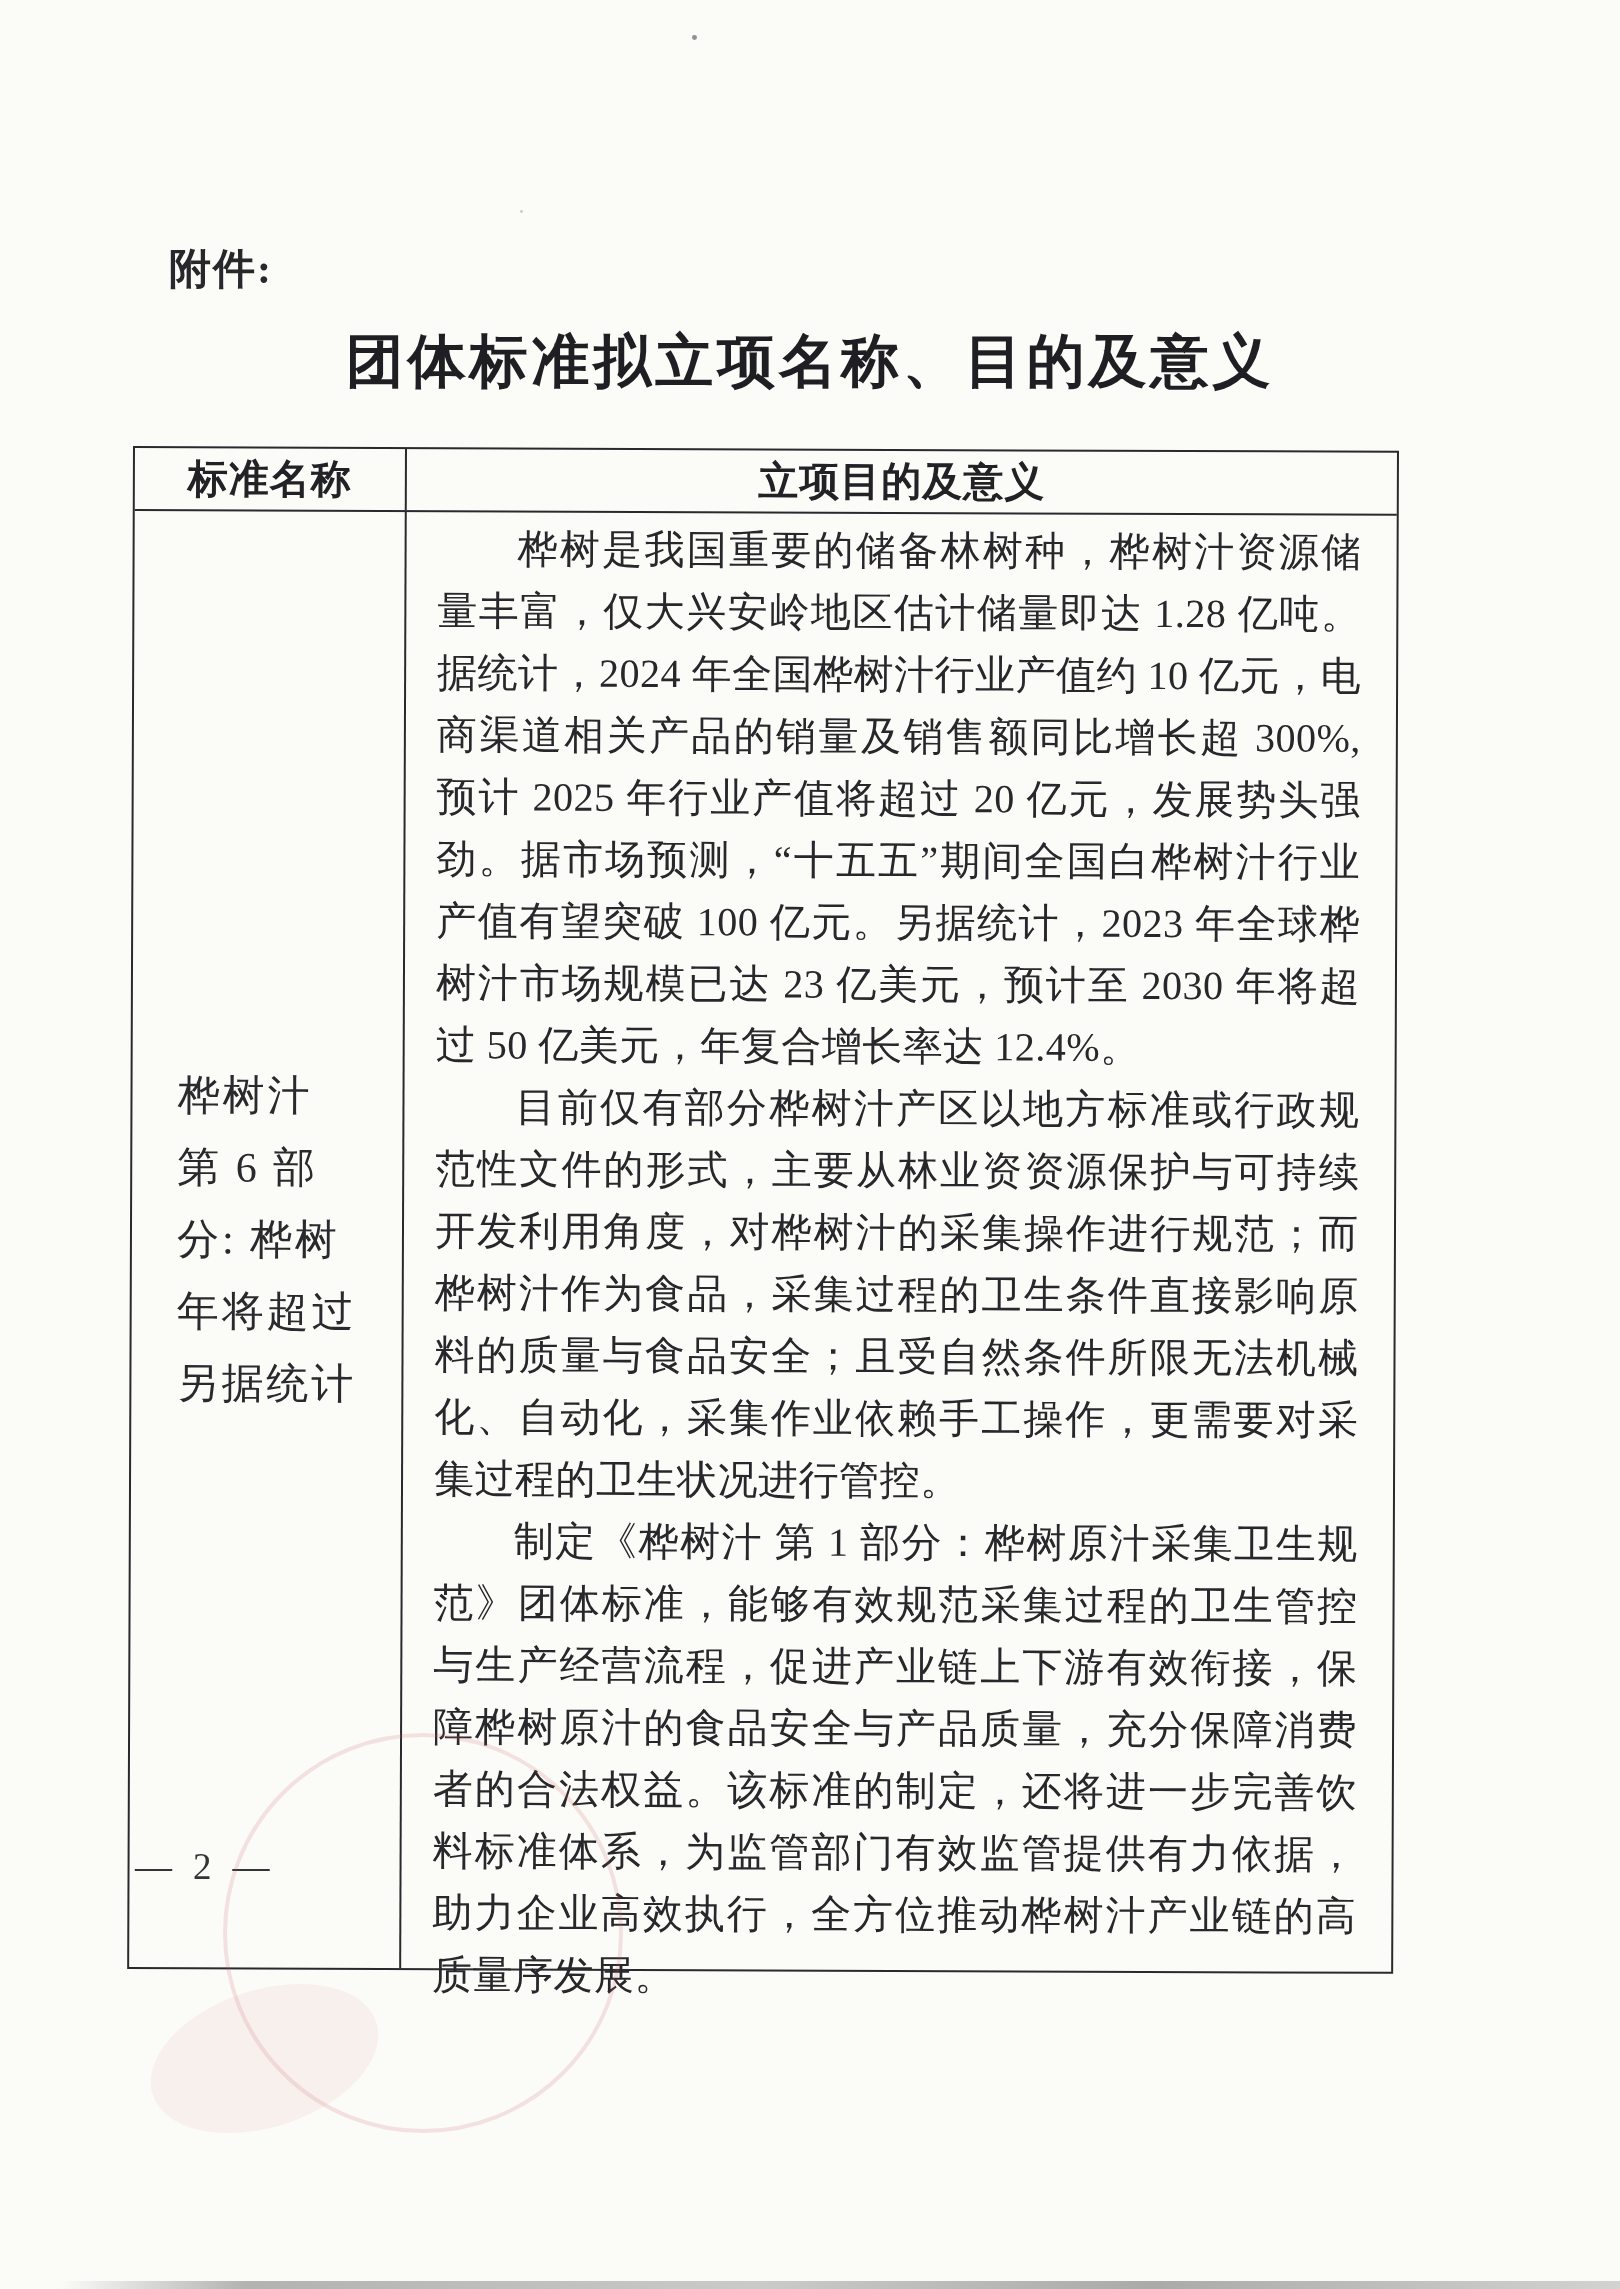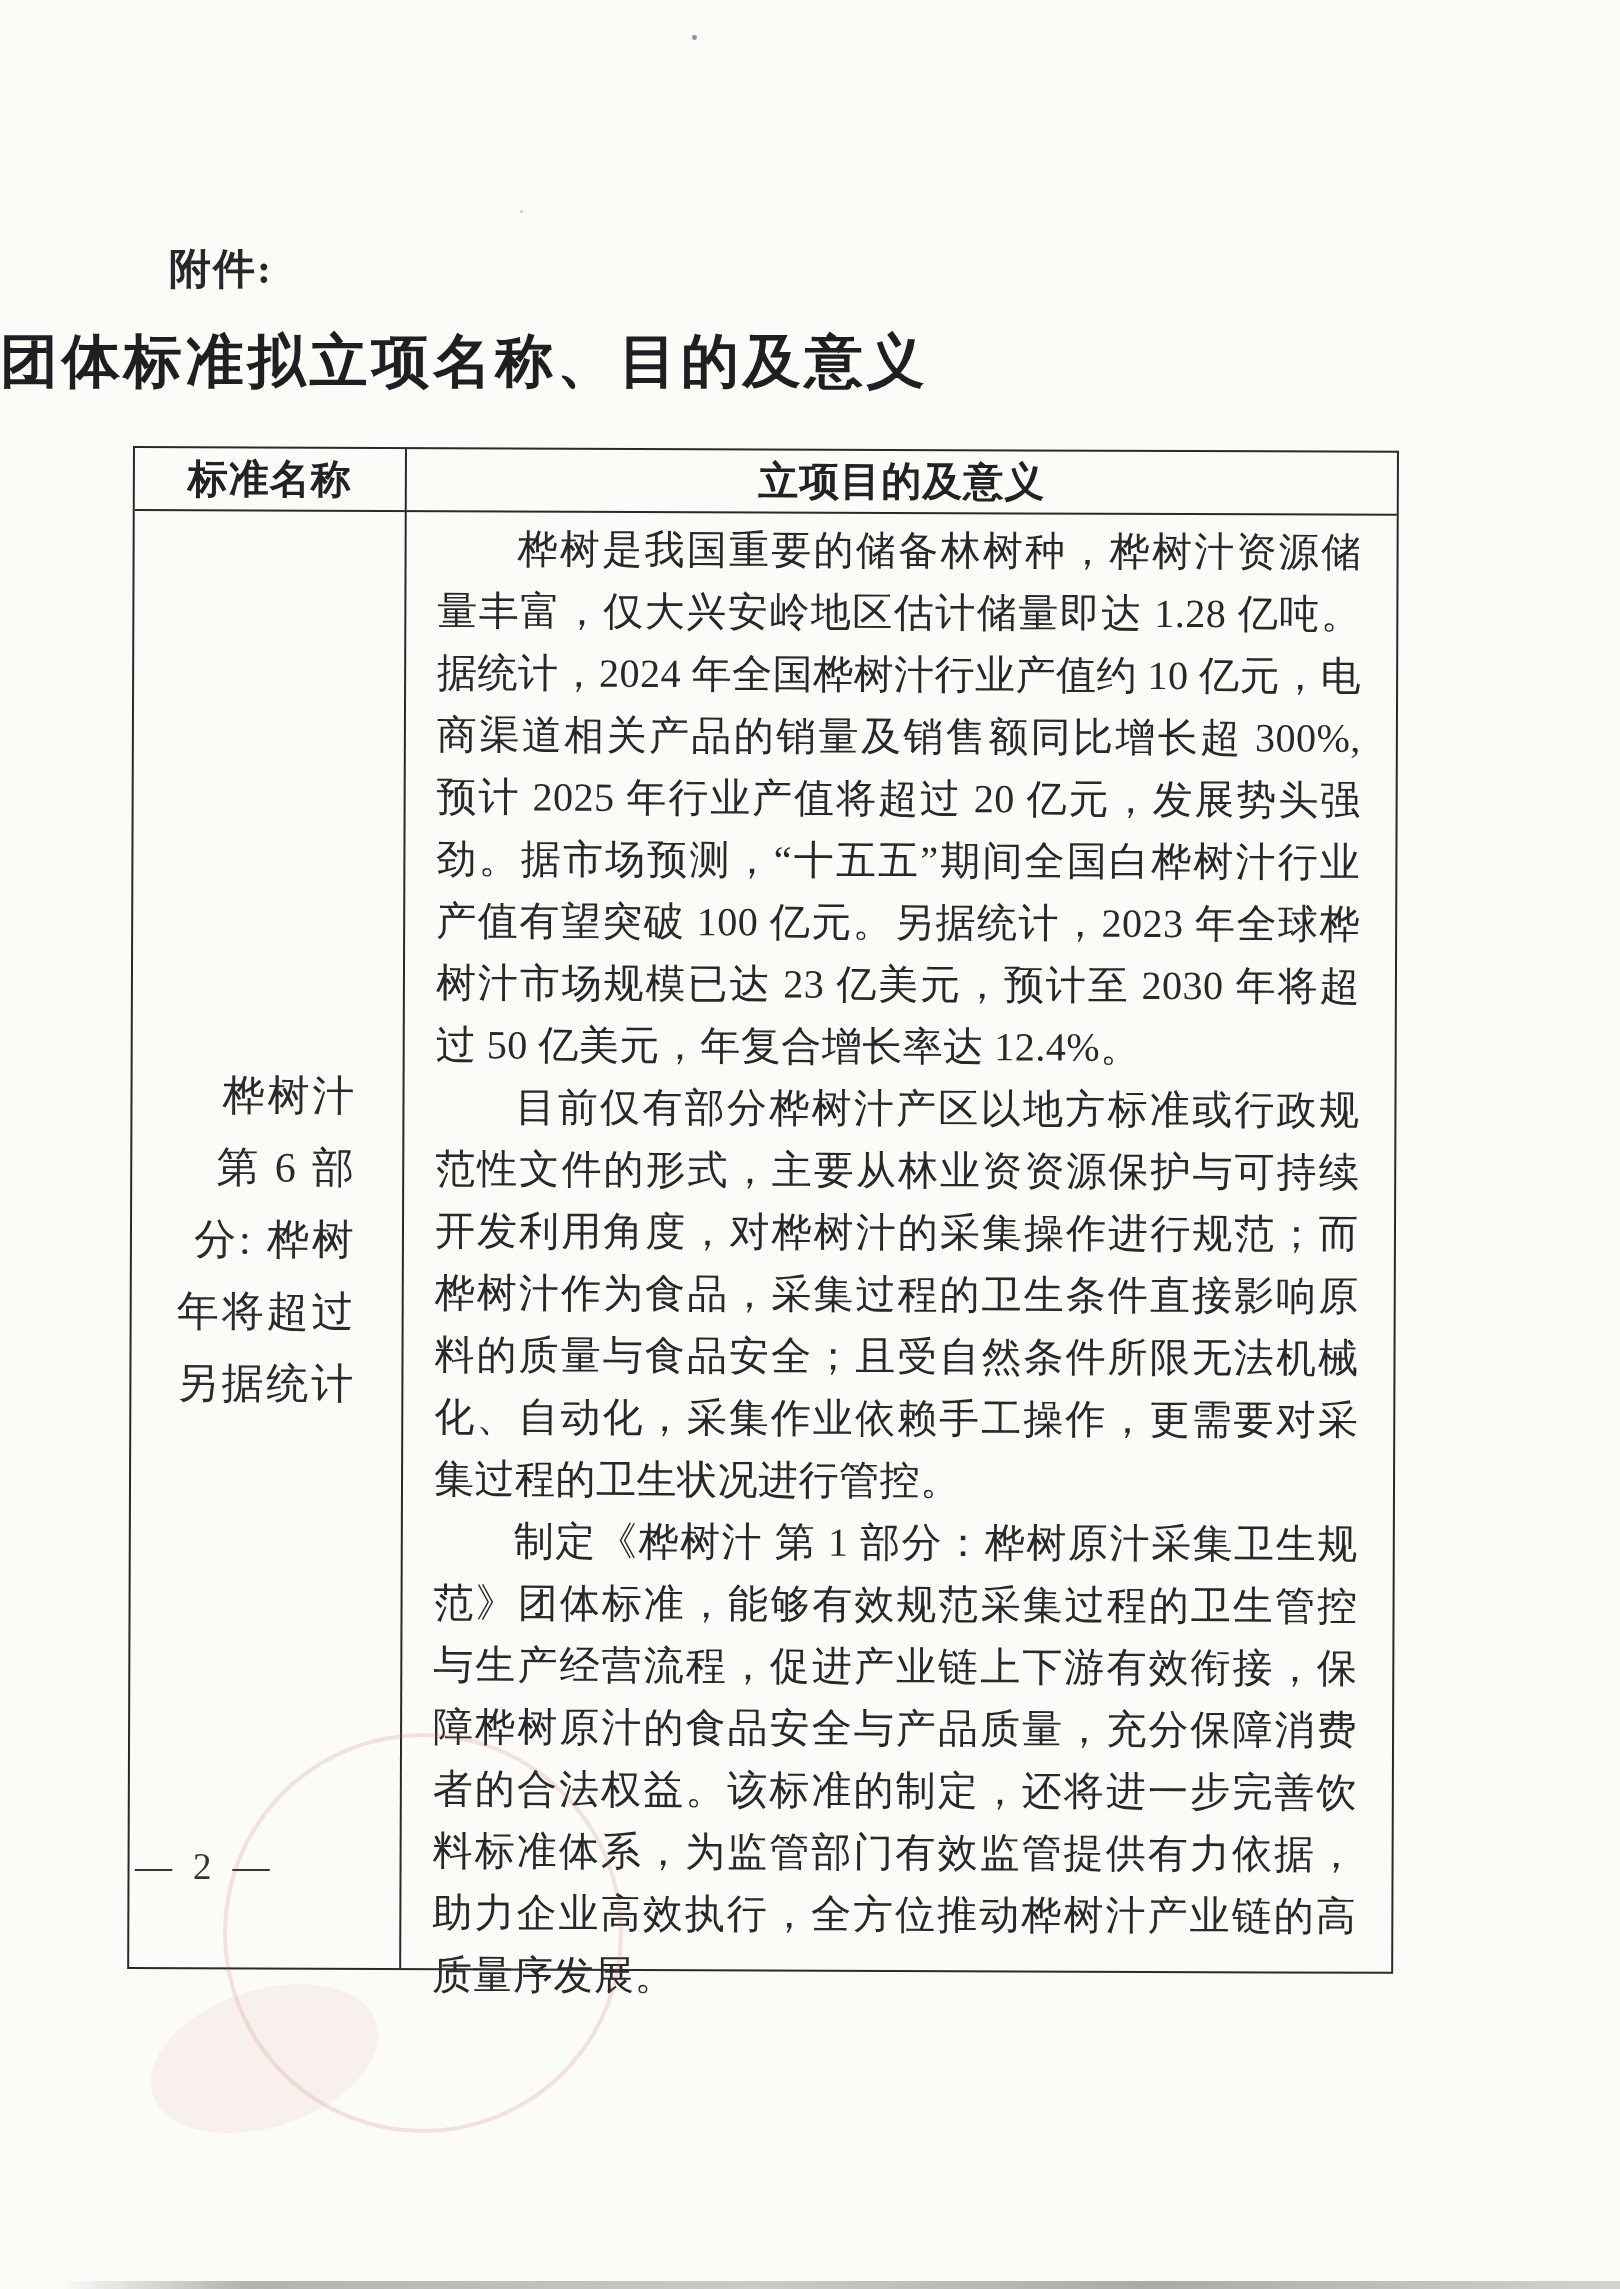--- a/index.html
+++ b/index.html
@@ -21,20 +21,21 @@
     top: 241px;
     font-size: 42px;
     letter-spacing: 2px;
     font-weight: bold;
   }
   .doc-title {
     position: absolute;
     left: 0;
     top: 323px;
     width: 100%;
+    text-align: center;
     font-size: 58px;
     font-weight: 700;
     letter-spacing: 3.9px;
     color: #1e1e23;
   }
   .doc-table {
     position: absolute;
     left: 133px;
     top: 446px;
     width: 1266px;
@@ -65,21 +66,21 @@
   }
   .t-body { height: 1456px; }
   .t-body .t-cell-name {
     display: flex;
     align-items: center;
     justify-content: center;
   }
   .standard-name {
     font-size: 42px;
     line-height: 72px;
-    text-align: right;
+    text-align: left;
     letter-spacing: 2.9px;
     color: #2a2a2e;
   }
   .t-body .t-cell-purpose {
     padding: 5.9px 35px 0 31px;
     font-size: 40px;
     line-height: 62px;
     text-align: justify;
     color: #28282c;
   }

